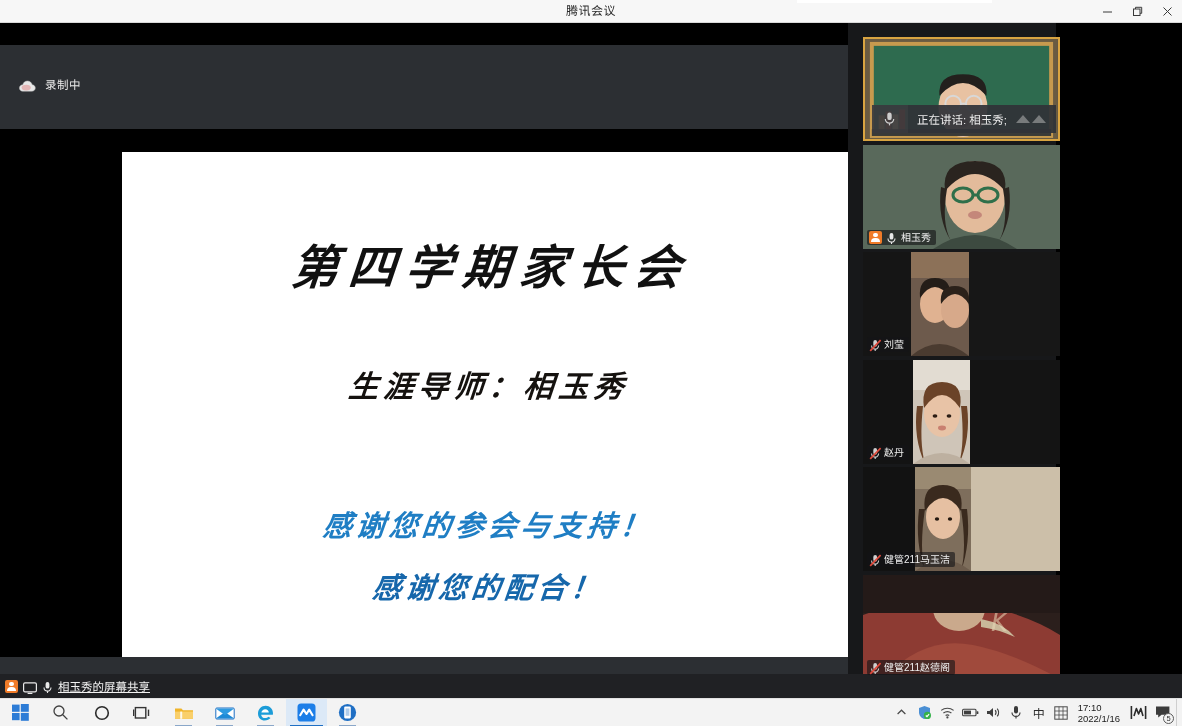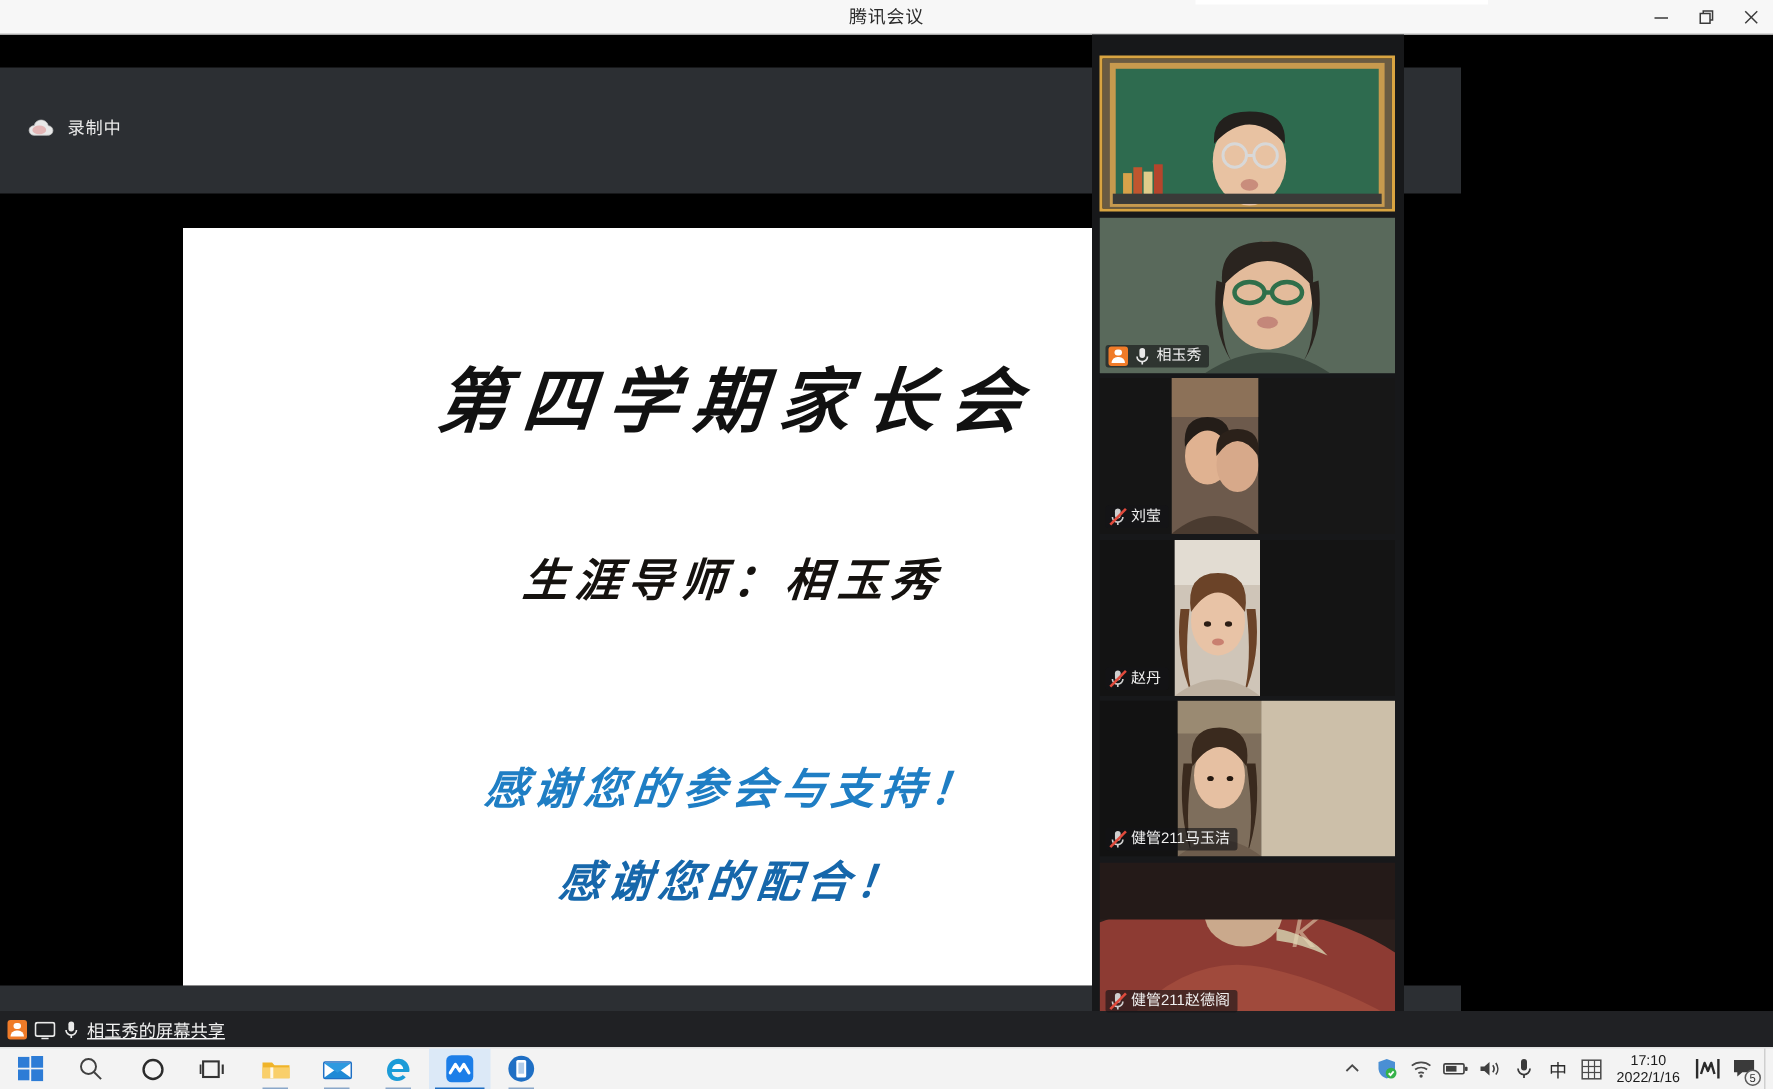--- a/index.html
+++ b/index.html
@@ -3,21 +3,21 @@
 <meta charset="utf-8">
 <title>腾讯会议</title>
 <style>
   * { box-sizing: border-box; margin: 0; padding: 0; }
   html, body {
     width: 1182px; height: 726px;
     overflow: hidden;
     font-family: "Liberation Sans", "DejaVu Sans", sans-serif;
     background: #000;
   }
-  #app { position: relative; width: 936px; height: 726px; }
+  #app { position: relative; width: 1056px; height: 726px; }
 
   
   .titlebar {
     position: absolute; top: 0; left: 0;
     width: 1182px; height: 23px;
     background: #f7f7f7;
     border-bottom: 1px solid #d8d8d8;
   }
   .titlebar-title {
     position: absolute; left: 0; top: 0;
@@ -102,21 +102,21 @@
   .slide-thanks2 {
     top: 412px; font-size: 29px; letter-spacing: 4px; text-indent: 4px;
     color: #1667ab;
   }
 
   
   .filmstrip {
     position: absolute; right: 0; top: 23px;
     width: 208px; height: 651px;
     background: #17181a;
-    padding: 14px 5px 0 5px;
+    padding: 14px 5px 0 15px;
   }
   .tile {
     position: relative;
     width: 197px; height: 104px;
     margin-bottom: 3.5px;
     background: #1c1c1e;
     overflow: hidden;
   }
   .tile.speaking { border: 2px solid #d9a441; }
   .tile-video { position: absolute; inset: 0; overflow: hidden; }
@@ -220,21 +220,21 @@
     color: #3c3c3c;
   }
   .tray-ime {
     min-width: 22px; height: 28px; padding: 0 3px;
     display: flex; align-items: center; justify-content: center;
     font-size: 12px; color: #2b2b2b;
   }
   .tray-clock {
     height: 28px; padding: 0 7px 0 5px;
     display: flex; flex-direction: column;
-    align-items: center; justify-content: center;
+    align-items: flex-start; justify-content: center;
     font-size: 9.5px; color: #1b1b1b; line-height: 11px;
   }
   .tray-notify {
     width: 26px; height: 28px; position: relative;
     display: flex; align-items: center; justify-content: center;
   }
   .notify-badge {
     position: absolute; right: 2px; bottom: 3px;
     min-width: 11px; height: 11px; padding: 0 2px;
     border-radius: 50%;
@@ -462,20 +462,36 @@
             <path d="M2.6 6.6a3.5 3.5 0 0 0 7 0" fill="none" stroke="#cfcfcf" stroke-width="1.1"></path>
             <line x1="6.2" y1="10.1" x2="6.2" y2="12" stroke="#cfcfcf" stroke-width="1.1"></line>
             <line x1="1.2" y1="11.8" x2="11.6" y2="1.2" stroke="#e04a3c" stroke-width="1.7"></line>
           </svg>
         </span>
         <span class="tile-name">健管211赵德阁</span>
       </div>
     </div>
   </div>
 
+  <div class="speak-overlay">
+    <div class="speak-mic">
+      <svg width="13" height="16" viewBox="0 0 13 16" aria-hidden="true">
+        <rect x="4.3" y="1.5" width="4.4" height="7.6" rx="2.2" fill="#cdcdcd"></rect>
+        <path d="M2.3 8a4.2 4.2 0 0 0 8.4 0" fill="none" stroke="#cdcdcd" stroke-width="1.2"></path>
+        <line x1="6.5" y1="12.2" x2="6.5" y2="14.4" stroke="#cdcdcd" stroke-width="1.2"></line>
+      </svg>
+    </div>
+    <div class="speak-body">
+      <span class="speak-text">正在讲话: 相玉秀;</span>
+      <span class="speak-wave">
+          <i></i>
+          <i></i>
+        </span>
+    </div>
+  </div>
 
   <div class="sharebar">
     <div class="sharebar-chip">
       <span class="host-badge"></span>
       <span class="share-screen-ico">
         <svg width="14" height="12" viewBox="0 0 14 12" aria-hidden="true">
           <rect x="0.6" y="0.8" width="12.8" height="9" rx="1.4" fill="none" stroke="#e9e9e9" stroke-width="1.2"></rect>
           <line x1="4.6" y1="11.4" x2="9.4" y2="11.4" stroke="#e9e9e9" stroke-width="1.2"></line>
         </svg>
       </span>

